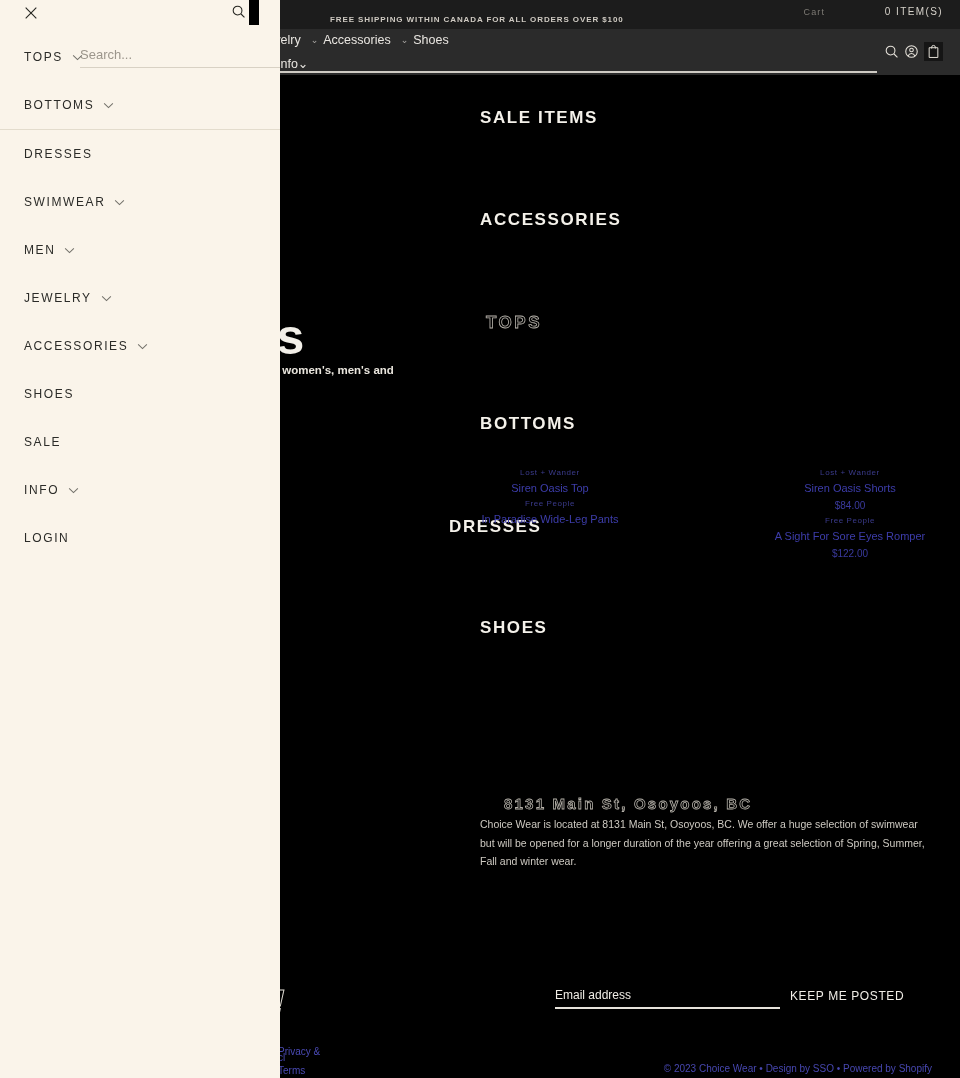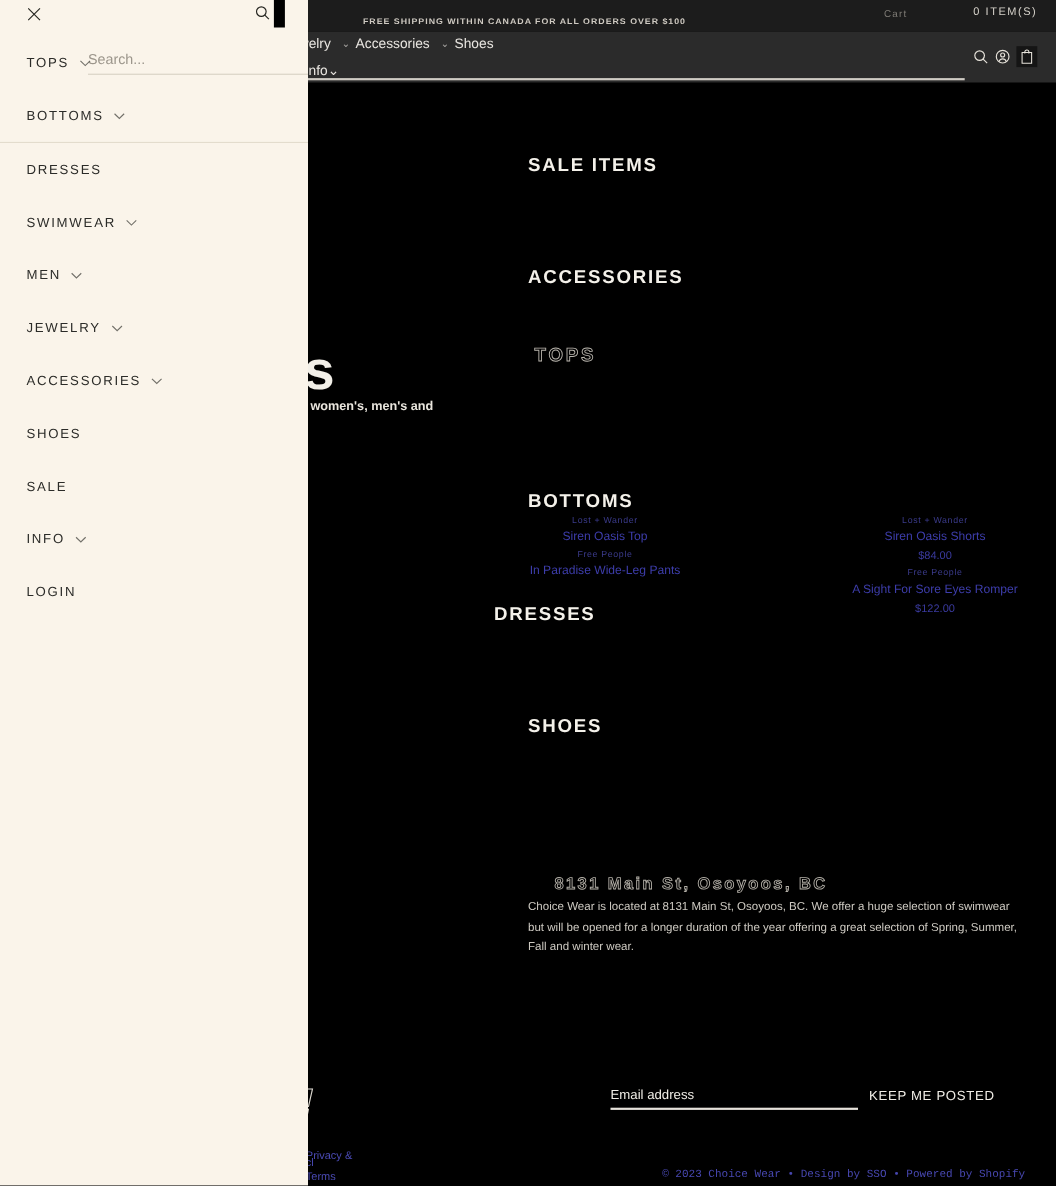--- a/index.html
+++ b/index.html
@@ -76,21 +76,21 @@
   .outline-h {
     position: absolute;
     font-size: 17px; font-weight: 800; letter-spacing: 2.5px;
     color: transparent;
     -webkit-text-stroke: 0.8px #b9b5ad;
     white-space: nowrap;
   }
   .solid-h {
     position: absolute;
     font-size: 17px; font-weight: 800; letter-spacing: 1.6px;
-    color: #f4f1ea; white-space: nowrap; margin-top: 32px;
+    color: #f4f1ea; white-space: nowrap;
   }
 
   
   .products { position: absolute; left: 280px; top: 466px; width: 680px; }
   .prod-col { position: absolute; width: 300px; text-align: center; }
   .prod-col.left { left: 120px; }
   .prod-col.right { left: 420px; }
   .prod { margin-bottom: 0; }
   .vendor { font-size: 8px; letter-spacing: .6px; color: #3b3b8c; line-height: 14px; }
   .pname  { font-size: 11px; color: #3d3dab; line-height: 17px; }
@@ -123,21 +123,21 @@
   .foot-links {
     position: absolute; left: 278px; top: 1042px;
     font-size: 10px; line-height: 19px; color: #4a4ab4;
   }
   .foot-left-frag {
     position: absolute; left: 278px; top: 1052px;
     font-size: 10px; color: #4a4ab4;
   }
   .copyright {
     position: absolute; right: 28px; top: 1063px;
-    font-size: 10px; color: #4747b0; white-space: nowrap; font-family: Liberation Mono, monospace;
+    font-size: 10px; color: #4747b0; white-space: nowrap;
   }
 
   
   #drawer {
     position: absolute; left: 0; top: 0; width: 280px; height: 1078px;
     background: #faf4ea; z-index: 20;
   }
   .drawer-top { position: relative; height: 33px; }
   .close-x {
     position: absolute; left: 23px; top: 5px;

